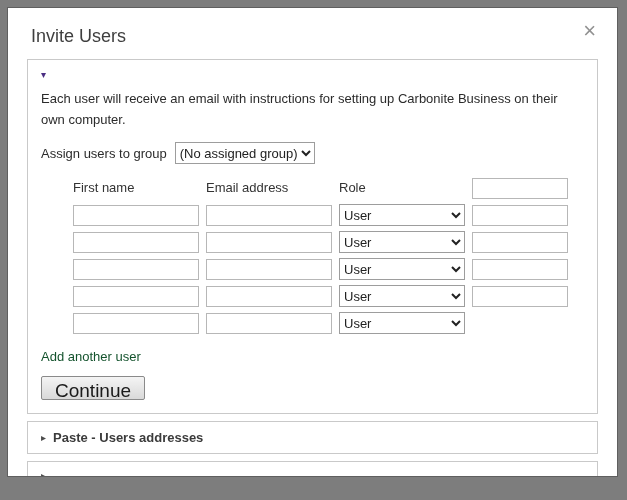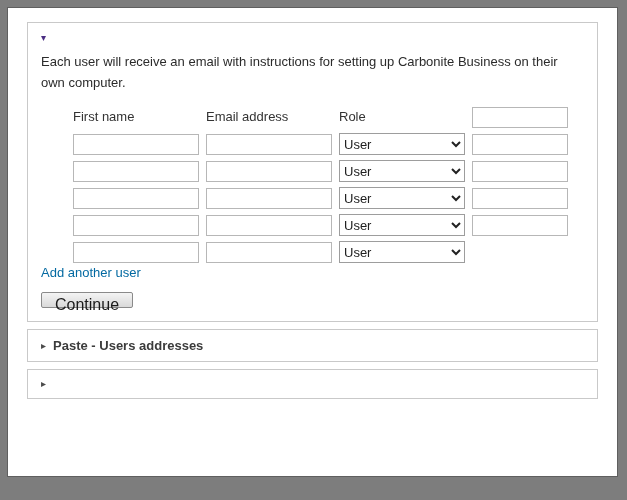--- a/index.html
+++ b/index.html
@@ -80,46 +80,56 @@
   .grid input{
     width:100%;box-sizing:border-box;
     height:21px;
     border:1px solid #b7b7b7;
     padding:0 4px;
     font-family:"Liberation Sans","DejaVu Sans",sans-serif;
     font-size:13px;
   }
   .grid select{width:100%;}
   .add-link{
-    display:inline-block;margin-top:2px;
-    color:#0369a1;text-decoration:none;cursor:pointer;
+    display:inline-block;margin-top:15px;
+    color:#14532d;text-decoration:none;cursor:pointer;
   }
   .continue{
     display:block;margin-top:12px;
     font-family:"Liberation Sans","DejaVu Sans",sans-serif;
-    font-size:16px;color:#1a1a1a;
-    padding:3px 13px;height:16px;
+    font-size:19px;color:#1a1a1a;
+    padding:3px 13px;height:24px;
     background:linear-gradient(#f4f4f4,#d9d9d9);
     border:1px solid #8a8a8a;border-radius:2px;
     cursor:pointer;
   }
 </style>
 </head>
 <body>
 
 <div class="dialog">
 
+  <div class="dlg-header">
+    <div class="dlg-title">Invite Users</div>
+    <span class="close">×</span>
+  </div>
 
   <div class="section expanded">
     <div class="sec-header">
       <span class="marker purple">▾</span>
     </div>
 
     <p class="desc">Each user will receive an email with instructions for setting up Carbonite Business on their own computer.</p>
 
+    <div class="assign-row">
+      <label>Assign users to group</label>
+      <select>
+        <option>(No assigned group)</option>
+      </select>
+    </div>
 
     <div class="grid">
       <div class="col-head">First name</div>
       <div class="col-head">Email address</div>
       <div class="col-head">Role</div>
 
       <input type="text" style="">
       <input type="text" style="">
       <input type="text" style="">
       <select><option>User</option></select>

